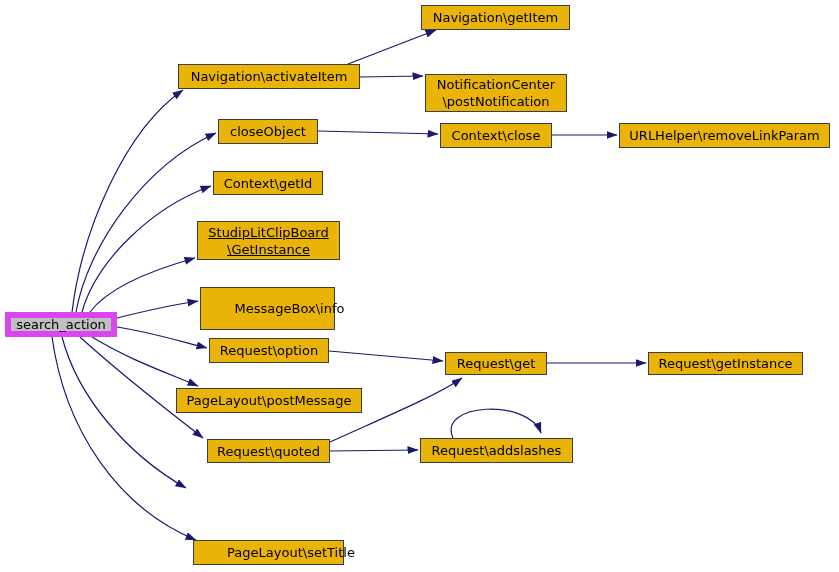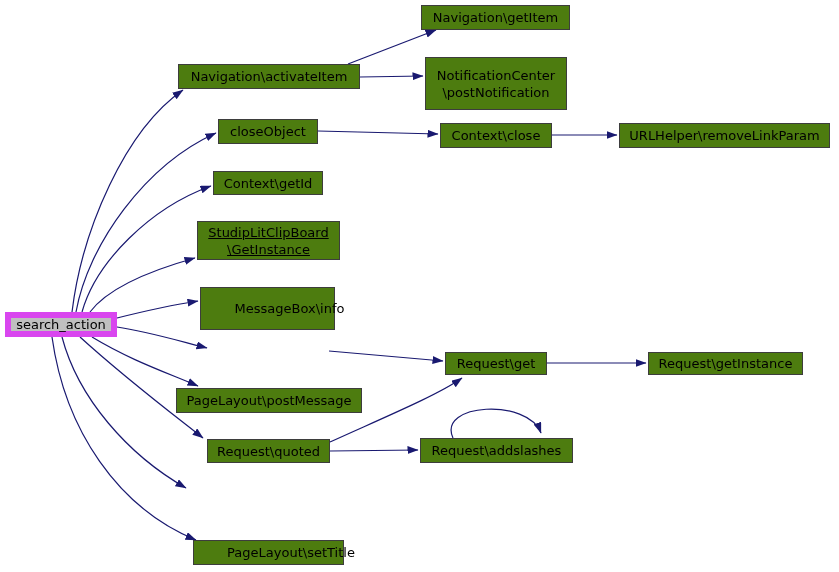--- a/index.html
+++ b/index.html
@@ -13,21 +13,21 @@
   }
   #edges {
     position: absolute;
     left: 0; top: 0;
     width: 839px; height: 572px;
     pointer-events: none;
   }
   .node {
     position: absolute;
     box-sizing: border-box;
-    background: #4d7c0f;
+    background: #eab308;
     border: 1px solid #3d3d3d;
     color: #000000;
     font-size: 13px;
     line-height: 17px;
     display: flex;
     align-items: center;
     justify-content: center;
     text-align: center;
     white-space: pre-line;
     cursor: pointer;
@@ -64,28 +64,29 @@
       <path d="M 552 135 L 617 135" fill="none" stroke="#191970" stroke-width="1.2" marker-end="url(#arrow)"></path>
       <path d="M 329 351 L 443 361" fill="none" stroke="#191970" stroke-width="1.2" marker-end="url(#arrow)"></path>
       <path d="M 330 442 C 385 417, 438 395, 462 378" fill="none" stroke="#191970" stroke-width="1.2" marker-end="url(#arrow)"></path>
       <path d="M 547 363 L 646 363" fill="none" stroke="#191970" stroke-width="1.2" marker-end="url(#arrow)"></path>
       <path d="M 330 451 L 418 450" fill="none" stroke="#191970" stroke-width="1.2" marker-end="url(#arrow)"></path>
       <path d="M 453 438 C 437 403, 528 398, 541 433" fill="none" stroke="#191970" stroke-width="1.2" marker-end="url(#arrow)"></path>
     </svg>
 <div class="node current" style="left: 5px; top: 312px; width: 112px; height: 25px;">search_action</div>
     <div class="node" style="left: 421px; top: 5px; width: 149px; height: 25px;">Navigation\getItem</div>
     <div class="node" style="left: 178px; top: 64px; width: 182px; height: 25px;">Navigation\activateItem</div>
-    <div class="node" style="left: 425px; top: 57px; width: 142px; height: 53px;">NotificationCenter
+    <div class="node" style="left: 425px; top: 74px; width: 142px; height: 38px;">NotificationCenter
 \postNotification</div>
     <div class="node" style="left: 218px; top: 119px; width: 100px; height: 25px;">closeObject</div>
     <div class="node" style="left: 440px; top: 123px; width: 112px; height: 25px;">Context\close</div>
     <div class="node" style="left: 619px; top: 123px; width: 211px; height: 25px;">URLHelper\removeLinkParam</div>
     <div class="node" style="left: 213px; top: 171px; width: 110px; height: 24px;">Context\getId</div>
     <div class="node" style="left: 197px; top: 221px; width: 143px; height: 39px; text-decoration: underline;">StudipLitClipBoard
 \GetInstance</div>
     <div class="node" style="left: 200px; top: 287px; width: 135px; height: 43px; padding-left: 44px;">MessageBox\info</div>
+    <div class="node" style="left: 209px; top: 338px; width: 120px; height: 25px;">Request\option</div>
     <div class="node" style="left: 176px; top: 388px; width: 186px; height: 25px;">PageLayout\postMessage</div>
     <div class="node" style="left: 445px; top: 352px; width: 102px; height: 23px;">Request\get</div>
     <div class="node" style="left: 648px; top: 352px; width: 155px; height: 23px;">Request\getInstance</div>
     <div class="node" style="left: 207px; top: 439px; width: 123px; height: 24px;">Request\quoted</div>
     <div class="node" style="left: 420px; top: 438px; width: 153px; height: 25px;">Request\addslashes</div>
     <div class="node" style="left: 193px; top: 540px; width: 151px; height: 25px; padding-left: 45px;">PageLayout\setTitle</div>
   </div>
 
 </body></html>

